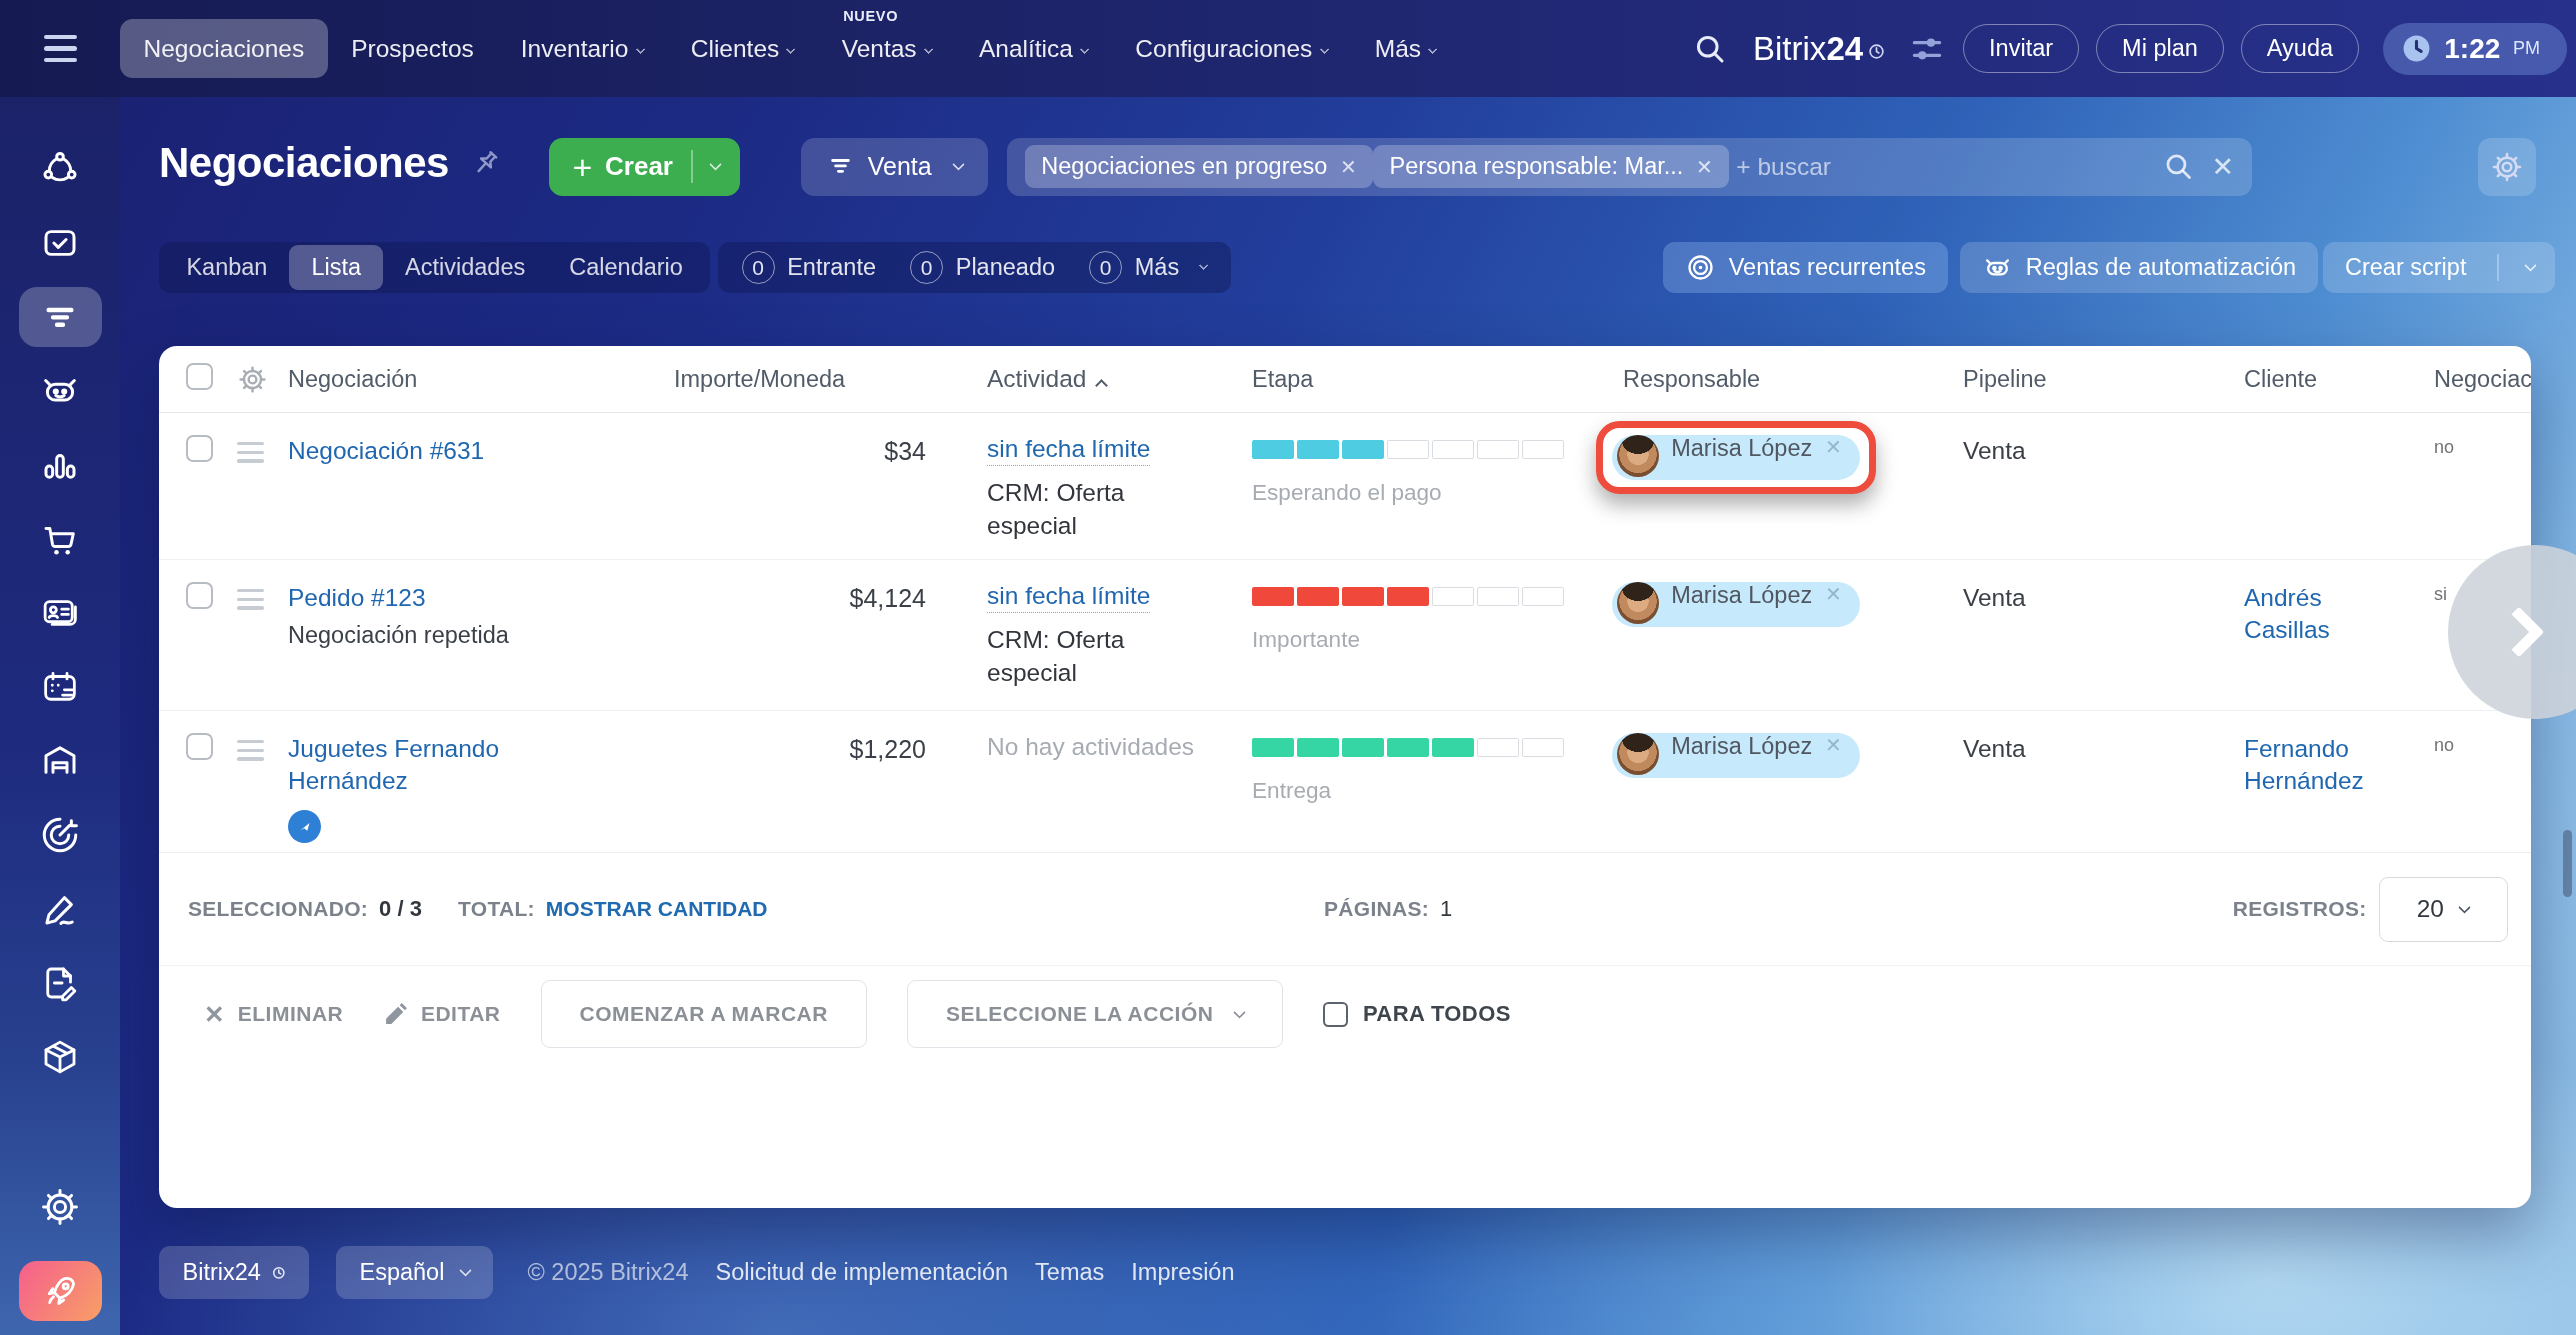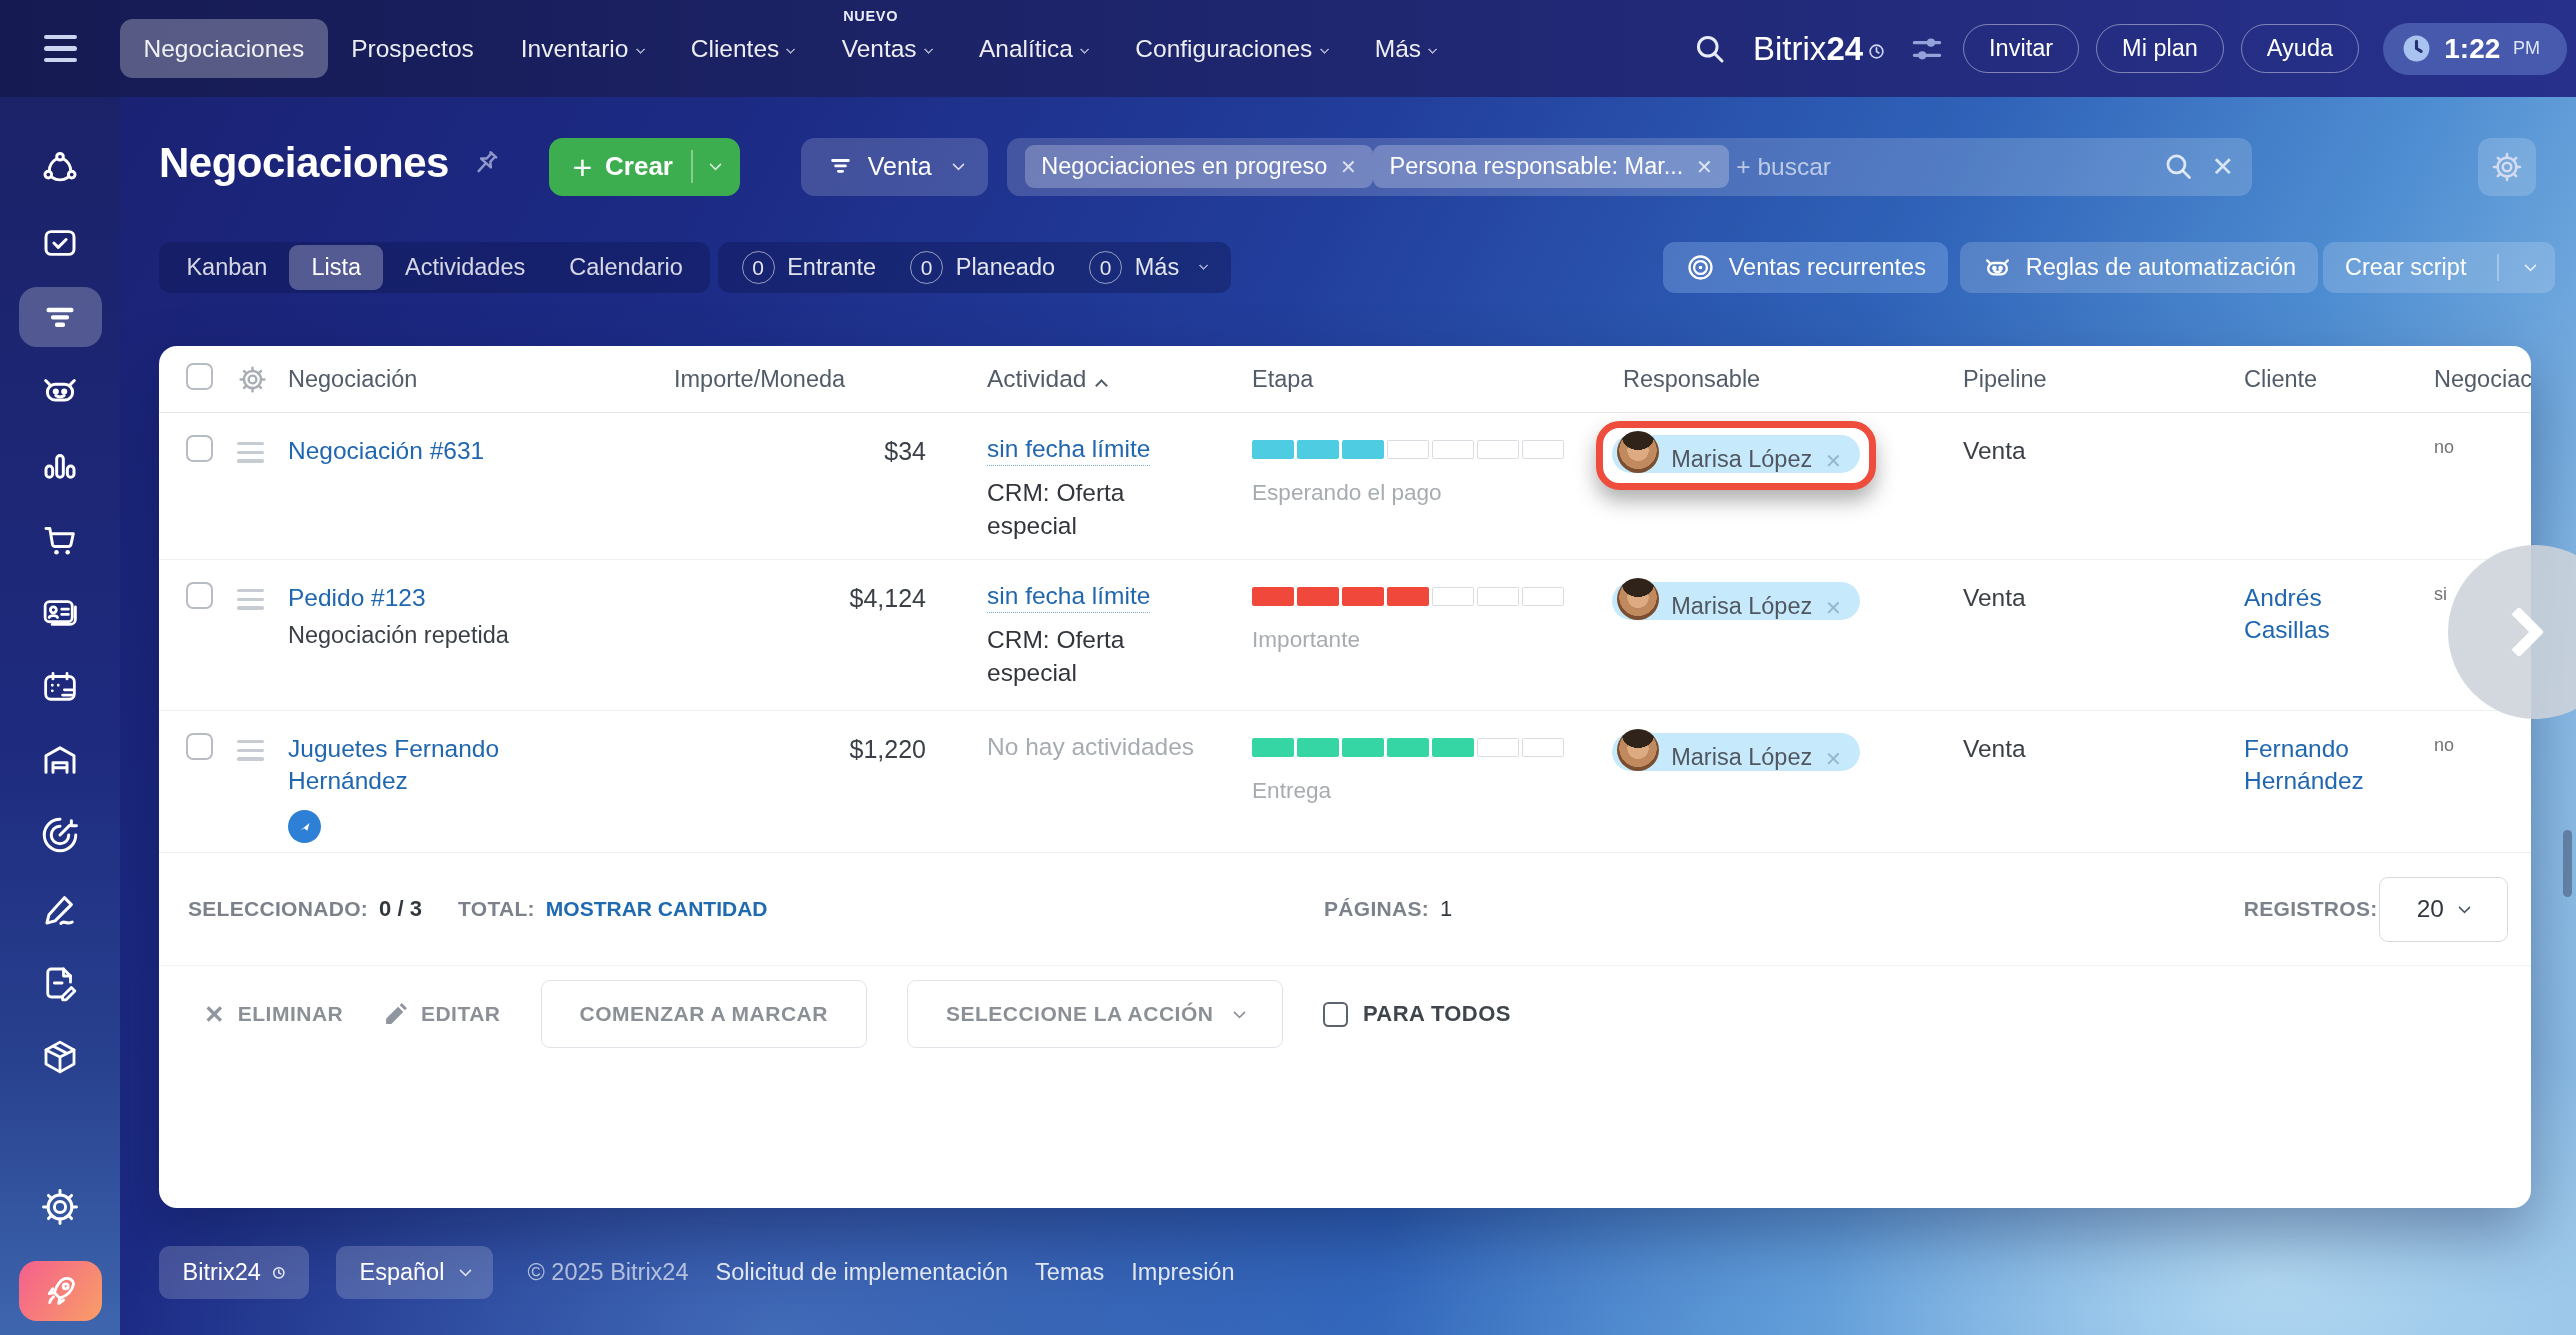--- a/index.html
+++ b/index.html
@@ -82,42 +82,42 @@
   .dlink{color:#2067b0;font-size:24.5px;line-height:1.32;max-width:258px;display:inline-block;cursor:pointer}
   .dsub{color:#3b4048;font-size:23.5px;margin-top:7.2px}
   .amount{color:#3b4048;font-size:25px;text-align:right;padding-top:1.8px}
   .act{padding-left:61px;font-size:24.5px;max-width:272px}
   .act .lnk{color:#2067b0;border-bottom:1.8px dotted #7fa8cf;padding-bottom:2.7px;white-space:nowrap;cursor:pointer}
   .act .note{color:#32363c;margin-top:12.7px;line-height:1.35;max-width:195px}
   .act .none{color:#a7acb3;white-space:nowrap}
   .pbar{display:flex;gap:2.7px;width:312px;height:19px;margin-top:5.4px}
   .pbar i{flex:1;background:#fff;border:0.9px solid #d9dce0;border-radius:1.8px}
   .plabel{color:#a7acb3;font-size:22.6px;margin-top:21px}
-  .rchip{display:inline-flex;align-items:flex-end;gap:12.7px;background:#c6eafc;border-radius:905px;height:38px;padding:0 18px 0 4.5px;cursor:pointer}
+  .rchip{display:inline-flex;align-items:flex-start;gap:12.7px;background:#c6eafc;border-radius:905px;height:45px;padding:0 18px 0 4.5px;cursor:pointer}
   .rchip .nm{color:#515761;font-size:23.5px;white-space:nowrap}
   .rchip .x{color:#93b7cc;font-size:20px;cursor:pointer}
   .avatar{width:42px;height:42px;border-radius:50%;flex:0 0 42px;background:
     radial-gradient(ellipse 62% 48% at 50% 16%, #30241a 0 60%, transparent 61%),
     radial-gradient(circle at 50% 46%, #dcab81 0 34%, #c08a5e 35% 60%, #7a4e30 61% 100%);}
   .hl{display:inline-block;border:7.2px solid #ee4c3c;border-radius:23.5px;background:#fff;padding:7.2px 9px;margin:-14.5px 0 0 -27px;box-shadow:0 11px 20px rgba(30,30,30,.35)}
   .pipe{color:#3b4048;font-size:24.5px;padding-top:1.8px}
   .client .dlink{max-width:149px}
   .rep{color:#737373;font-size:18px;padding-top:1.8px}
   .crm-badge{width:33px;height:33px;border-radius:50%;background:#2e7fd6;display:flex;align-items:center;justify-content:center;margin-top:12.7px;cursor:pointer}
 
   
   .summary{position:absolute;left:0;right:0;top:506px;height:114px;border-top:1.8px solid #eceef1;border-bottom:1.8px solid #f1f3f5}
   .summary .lbl{color:#7b828b;font-weight:700;font-size:21px;letter-spacing:0.3px}
   .summary .val{color:#33383f;font-weight:700;font-size:22px}
   .s-left{position:absolute;left:29px;top:0;height:100%;display:flex;align-items:center;gap:11px}
   .s-total{position:absolute;left:299px;top:0;height:100%;display:flex;align-items:center;gap:11px}
   .s-total .link{color:#1f6ab0;font-weight:700;font-size:21px;cursor:pointer}
   .s-pages{position:absolute;left:1165px;top:0;height:100%;display:flex;align-items:center;gap:11px}
   .s-pages .val{font-weight:400}
-  .s-right{position:absolute;right:23.5px;top:0;height:100%;display:flex;align-items:center;gap:1px}
+  .s-right{position:absolute;right:23.5px;top:0;height:100%;display:flex;align-items:center;gap:12px}
   .rec-select{width:129px;height:65px;border:1.8px solid #d7dadd;border-radius:9px;display:flex;align-items:center;justify-content:center;gap:16.3px;color:#33383f;font-size:24.5px;cursor:pointer}
   .rec-select .cv{border-color:#4b5563;opacity:1}
   .actionsbar{position:absolute;left:45px;top:634px;height:68px;display:flex;align-items:center;gap:40px;color:#8b9097}
   .ab-link{display:flex;align-items:center;gap:12.7px;font-size:21px;font-weight:700;letter-spacing:0.5px;cursor:pointer}
   .ab-link .xi{font-size:24.5px;font-weight:700;color:#9096a0}
   .ab-btn{height:68px;border:1.8px solid #e0e3e7;border-radius:9px;display:flex;align-items:center;padding:0 38px;font-size:21px;font-weight:700;letter-spacing:0.5px;white-space:nowrap;cursor:pointer}
   .ab-btn .cv{border-color:#8b9097;opacity:1;margin-left:22px}
   .forall{display:flex;align-items:center;gap:14.5px;cursor:pointer}
   .forall .box{width:25px;height:25px;border:2.3px solid #5c636d;border-radius:5.4px;background:#fff}
   .forall .t{color:#3f454d;font-size:22px;font-weight:700;letter-spacing:0.4px}

